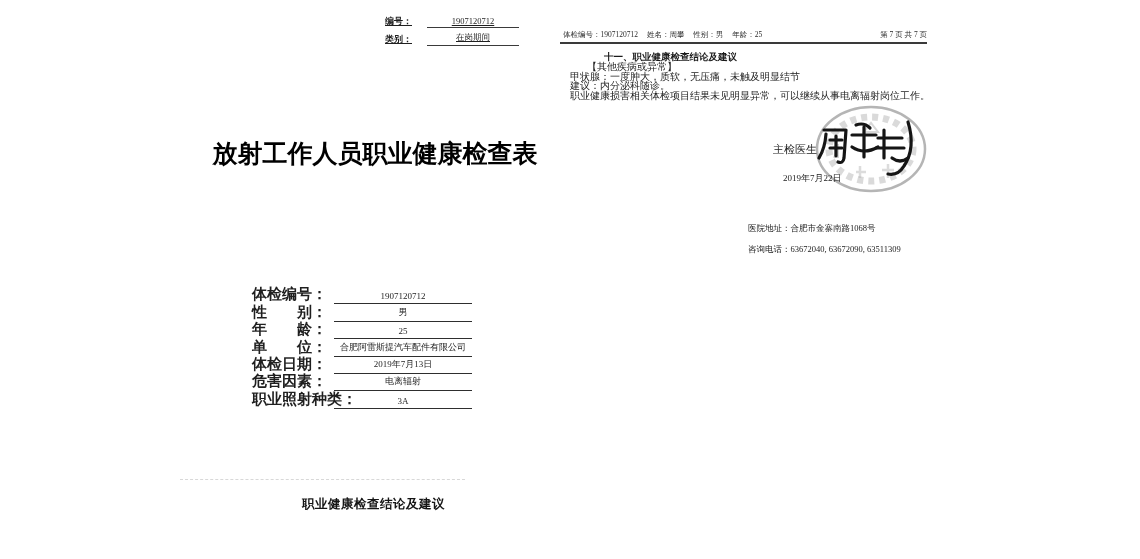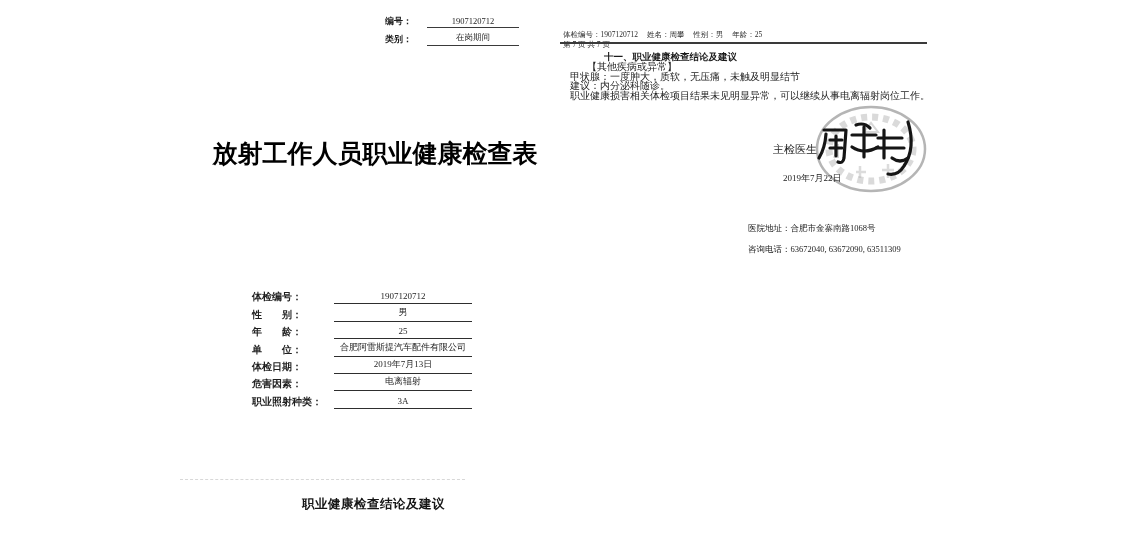--- a/index.html
+++ b/index.html
@@ -5,44 +5,44 @@
   html,body{margin:0;padding:0;}
   body{
     width:1140px;height:559px;background:#ffffff;position:relative;overflow:hidden;
     font-family:"Liberation Serif","DejaVu Serif",serif;color:#1f1f1f;
     -webkit-font-smoothing:antialiased;
   }
   .abs{position:absolute;}
 
   
   .meta-block{left:385px;top:10px;width:140px;}
-  .meta-row{display:flex;align-items:flex-end;height:18px;}
+  .meta-row{display:flex;align-items:flex-end;height:18px;text-decoration:underline;}
   .meta-label{width:38px;font-weight:700;font-size:9px;text-align:left;white-space:nowrap;}
   .meta-value{width:92px;margin-left:4px;text-align:center;font-size:8.5px;
     border-bottom:1px solid #3a3a3a;padding-bottom:1px;white-space:nowrap;}
 
   
   .doc-title{left:205px;top:137px;width:340px;text-align:center;
     font-size:25px;font-weight:700;color:#000;letter-spacing:0px;white-space:nowrap;}
 
   
   .fields{left:252px;top:287px;width:240px;}
   .field-row{display:flex;align-items:flex-end;height:17.4px;}
-  .field-label{width:70px;font-weight:700;font-size:10px;white-space:nowrap;}
+  .field-label{width:70px;font-weight:700;font-size:15px;text-align:right;white-space:nowrap;}
   .field-value{width:138px;margin-left:12px;text-align:center;font-size:9px;
     border-bottom:1px solid #2e2e2e;padding-bottom:2px;white-space:nowrap;}
 
   
   .page-edge-line{left:180px;top:479px;width:285px;border-top:1px dashed #d8d8d8;height:0;}
   .footer-note{left:302px;top:496px;width:170px;font-weight:700;font-size:12.5px;
     letter-spacing:0.5px;color:#151515;white-space:nowrap;}
 
   
   .rp-header{left:563px;top:30px;width:364px;display:flex;justify-content:space-between;
-    font-size:7.5px;color:#2a2a2a;white-space:nowrap;flex-direction:column;}
+    font-size:7.5px;color:#2a2a2a;white-space:nowrap;}
   .rp-header .seg{margin-right:7px;}
   .rp-rule{left:560px;top:42px;width:367px;height:2px;background:#3a3a3a;}
   .rp-section-title{left:568px;top:51px;font-size:9.5px;font-weight:700;color:#1a1a1a;white-space:nowrap;margin-left:36px;}
   .rp-body{left:570px;top:62px;width:330px;font-size:10px;line-height:9.7px;color:#222;}
   .rp-body .indent{padding-left:17px;}
   .rp-body div{white-space:nowrap;}
 
   .doctor-label{left:773px;top:142px;font-size:11px;color:#222;z-index:3;white-space:nowrap;}
   .sign-date{left:783px;top:172px;font-size:9px;color:#222;z-index:3;white-space:nowrap;}
   .stamp-wrap{left:812px;top:100px;width:118px;height:100px;z-index:2;}

